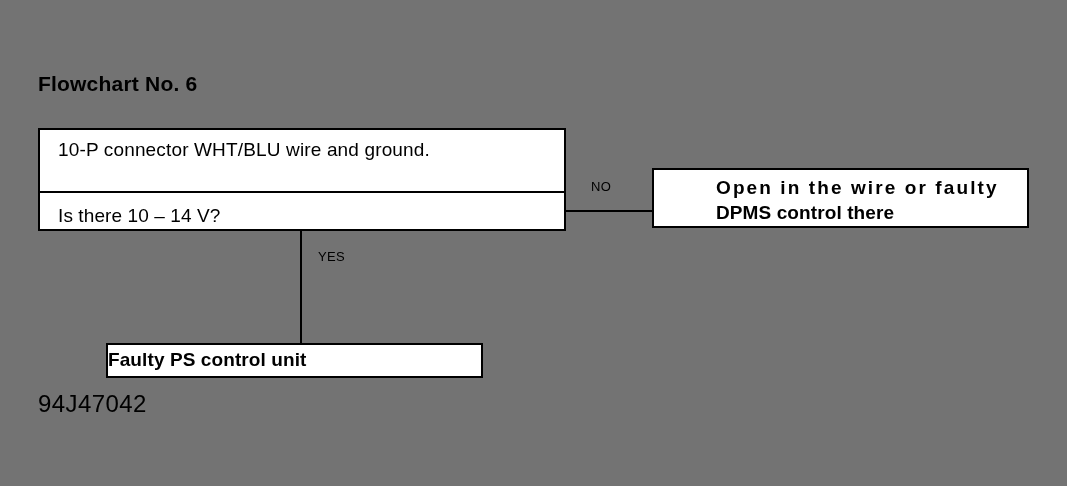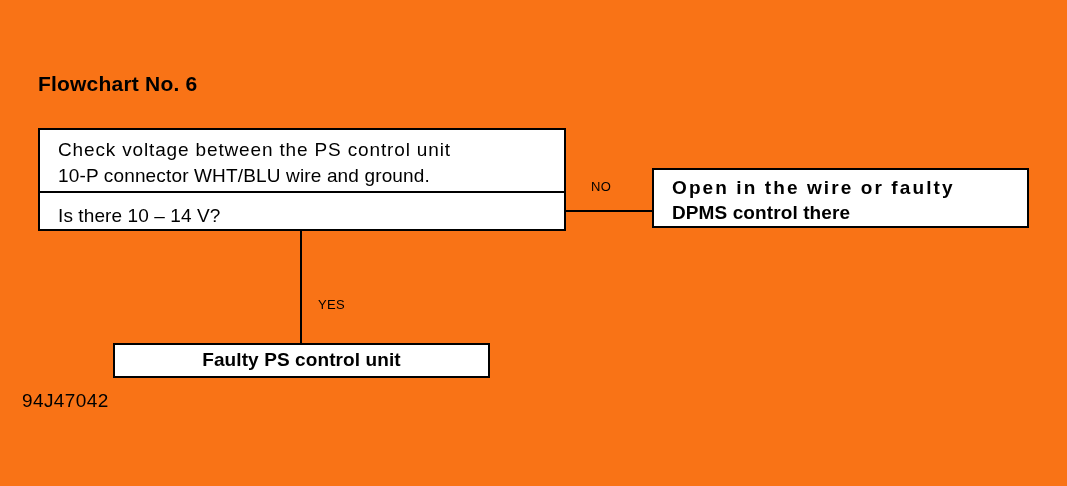--- a/index.html
+++ b/index.html
@@ -8,21 +8,21 @@
     background: #ffffff;
   }
   body {
     font-family: "Liberation Sans", sans-serif;
     color: #000000;
   }
   #canvas {
     position: relative;
     width: 1067px;
     height: 486px;
-    background: #f97316;
+    background: #737373;
     overflow: hidden;
   }
 
   
   .title {
     position: absolute;
     left: 38px;
     top: 72px;
     font-size: 21px;
     font-weight: bold;
@@ -79,33 +79,34 @@
     width: 377px;
     height: 60px;
     padding: 5px 0 0 18px;
     box-sizing: border-box;
   }
   .r-line {
     font-size: 19px;
     font-weight: bold;
     line-height: 25px;
     white-space: nowrap;
+    margin-left: 44px;
   }
   .r-line-1 { letter-spacing: 2.1px; }
   .r-line-2 { letter-spacing: 0.1px; }
 
   
   #yes-result-box {
-    left: 113px;
+    left: 106px;
     top: 343px;
     width: 377px;
     height: 35px;
     display: flex;
     align-items: center;
-    justify-content: center;
+    justify-content: flex-start;
   }
   #yes-result-box .r-text {
     font-size: 19px;
     font-weight: bold;
     letter-spacing: 0.1px;
     white-space: nowrap;
     margin-top: -1px;
   }
 
   
@@ -131,42 +132,41 @@
   }
 
   
   .branch-label {
     position: absolute;
     font-size: 13px;
     letter-spacing: 0.3px;
     white-space: nowrap;
   }
   #label-no  { left: 591px; top: 179px; }
-  #label-yes { left: 318px; top: 249px; margin-top: 48px; }
+  #label-yes { left: 318px; top: 249px; }
 
   
   .footer-code {
     position: absolute;
-    left: 22px;
+    left: 38px;
     top: 390px;
-    font-size: 19px;
+    font-size: 24px;
     letter-spacing: 0.4px;
     white-space: nowrap;
   }
 </style>
 </head>
 <body>
 
 <div id="canvas">
 
   <div class="title">Flowchart No. 6</div>
 
   <div class="box" id="decision-box">
     <div class="decision-top">
-      <div class="q-line q-line-1">Check voltage between the PS control unit</div>
       <div class="q-line q-line-2">10-P connector WHT/BLU wire and ground.</div>
     </div>
     <div class="decision-bottom">
       <div class="q-line q-line-3">Is there 10 – 14 V?</div>
     </div>
   </div>
 
   <div class="connector-h" id="connector-no"></div>
   <div class="branch-label" id="label-no">NO</div>
 

